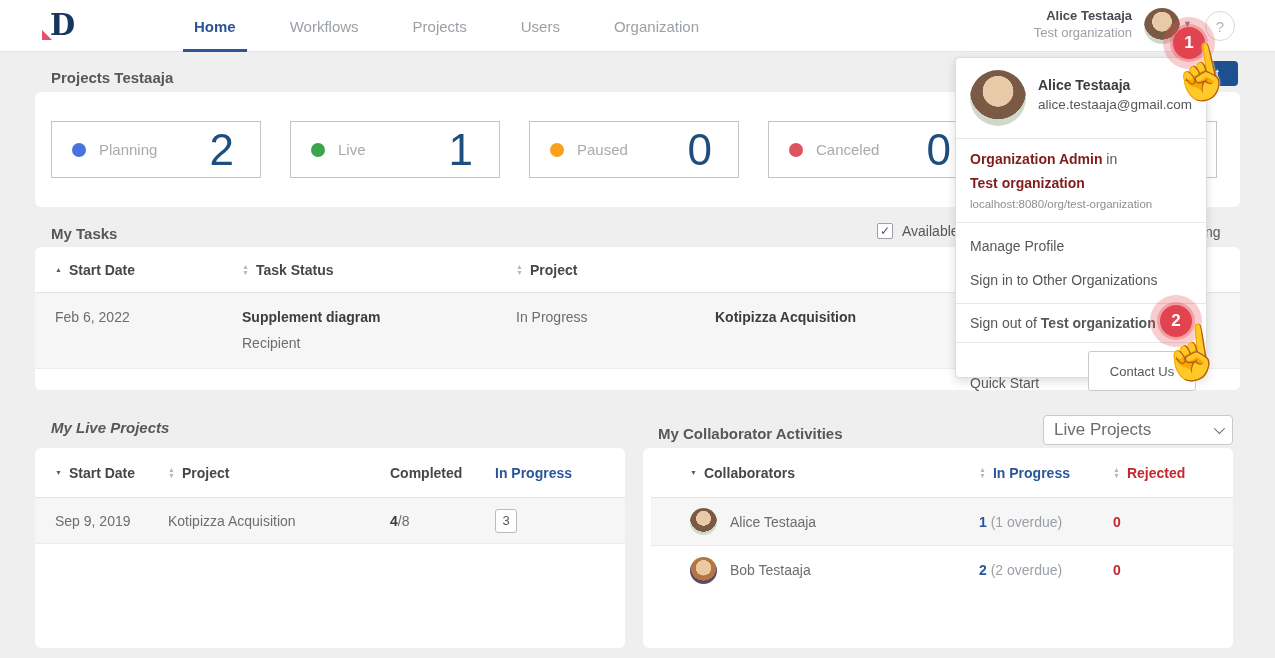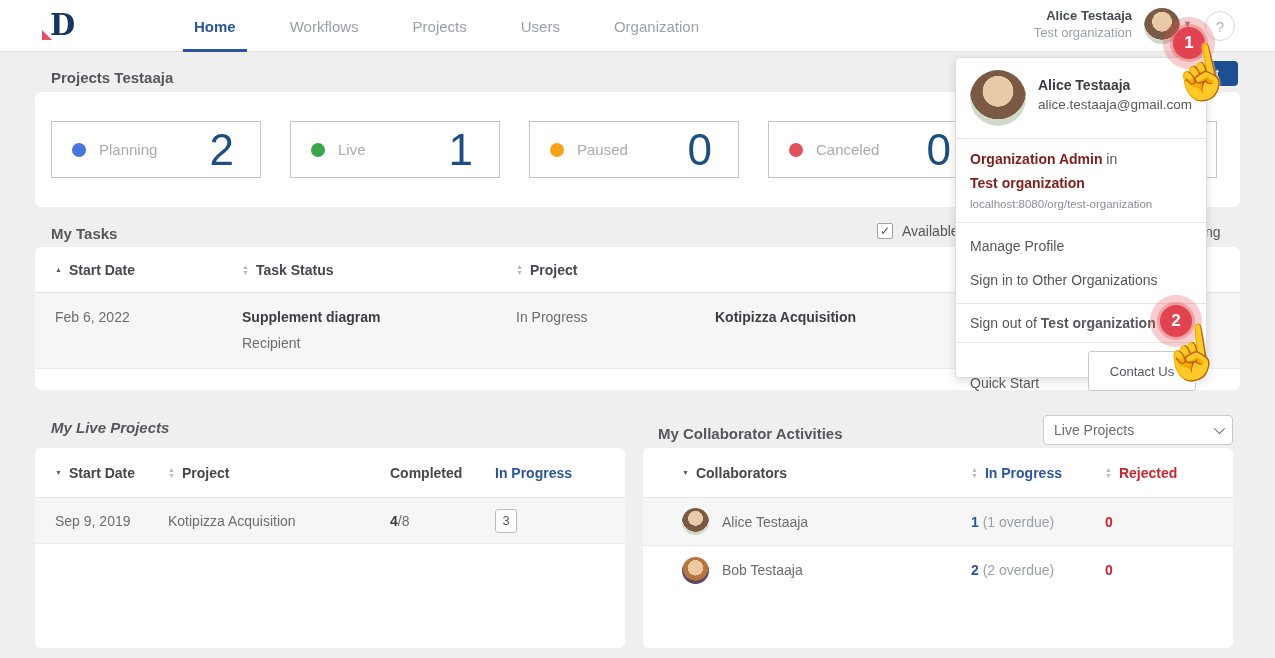--- a/index.html
+++ b/index.html
@@ -62,34 +62,34 @@
   
   .live-card { left:35px; top:448px; width:590px; height:200px; }
   .live-grid { grid-template-columns:113px 222px 105px 1fr; padding-left:20px; }
   .live-head { height:50px; }
   .live-row { height:46px; align-items:center; border-bottom:1px solid #ececec; }
   .head-blue { color:#2a5699; }
   .head-red { color:#c3272f; }
   .count-box { width:22px; height:24px; border:1px solid #bbb; border-radius:3px; background:#fff; display:flex; align-items:center; justify-content:center; font-size:13px; color:#55575b; cursor:pointer; }
 
   .collab-card { left:643px; top:448px; width:590px; height:200px; }
-  .collab-grid { grid-template-columns:289px 134px 1fr; padding-left:39px; }
+  .collab-grid { grid-template-columns:289px 134px 1fr; padding-left:39px;margin-left:8px; }
   .collab-head { height:50px; }
   .collab-row { height:48px; align-items:center; }
   .collab-row.zebra { border-bottom:1px solid #e9e9e9; }
   .avatar-xs { width:27px; height:27px; border-radius:50%; flex:none; }
   .av-alice { background:radial-gradient(circle at 50% 38%, #e8c9a8 0 34%, #7a5a44 35% 62%, #cfd8c9 63% 100%); }
   .av-bob { background:radial-gradient(circle at 50% 40%, #ecc9a0 0 36%, #b5773f 37% 60%, #5c4a63 61% 100%); }
   .collab-name { display:flex; align-items:center; gap:13px; }
   .np-num { font-weight:bold; color:#2a5699; }
   .np-note { color:#9aa0a6; }
   .rej-num { font-weight:bold; color:#c3272f; }
 
   .select { position:absolute; left:1043px; top:415px; width:190px; height:26px; background:#fff; border:1px solid #c9c9c9; border-radius:4px;
-    display:flex; align-items:center; padding:14px 10px; font-size:14px; color:#6b6d71; cursor:pointer; z-index:4; }
+    display:flex; align-items:center; padding:14px 10px; font-size:17px; color:#6b6d71; cursor:pointer; z-index:4; }
   .select .chev { margin-left:auto; width:8px; height:8px; border-right:1.5px solid #666; border-bottom:1.5px solid #666; transform:rotate(45deg) translateY(-2px); }
 
   
   .dropdown { position:absolute; left:955px; top:57px; width:252px; height:321px; background:#fff; border:1px solid #ddd; border-radius:4px;
     box-shadow:0 3px 10px rgba(0,0,0,.14); z-index:10; font-size:14px; color:#55575b; }
   .dd-sec { padding:12px 14px; border-bottom:1px solid #e6e6e6; }
   .dd-profile { display:flex; }
   .avatar-lg { width:56px; height:56px; border-radius:50%; flex:none;
     background:radial-gradient(circle at 50% 38%, #e8c9a8 0 34%, #7a5a44 35% 62%, #cfd8c9 63% 100%); }
   .dd-pinfo { margin-left:12px; margin-top:7px; }

